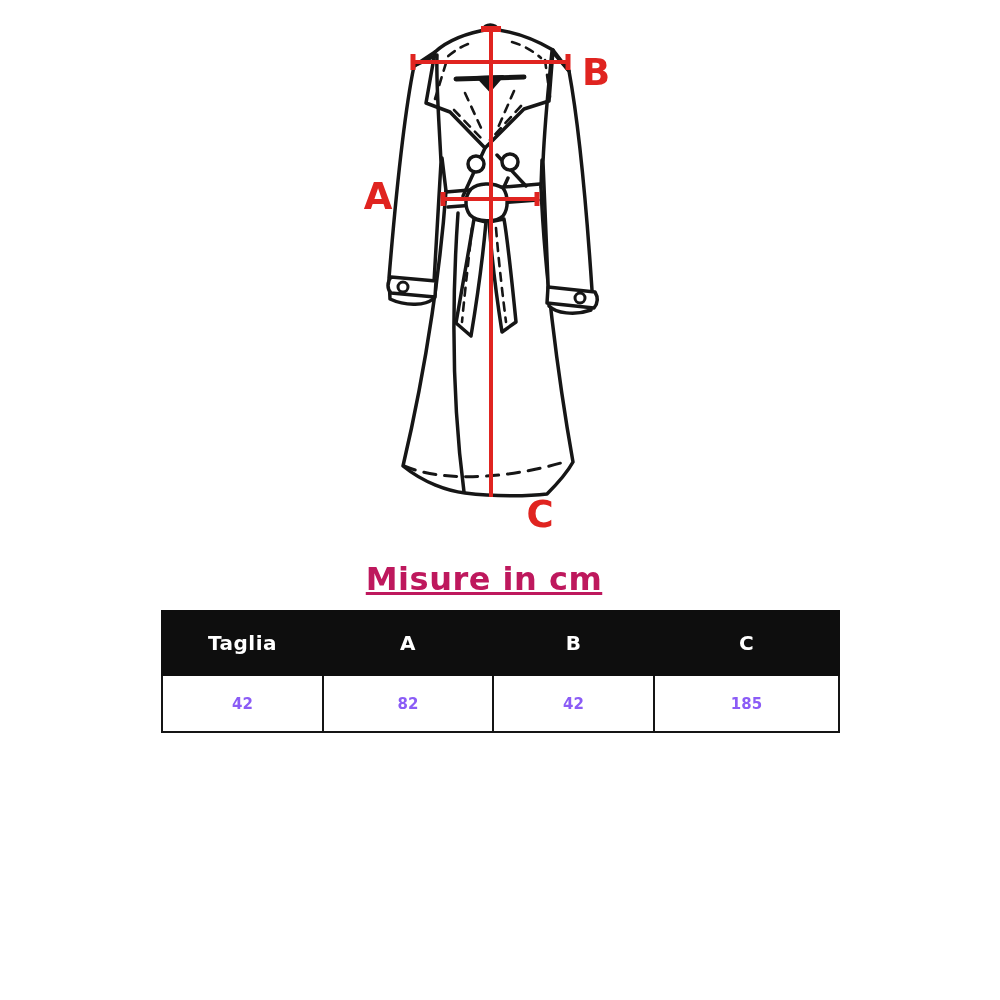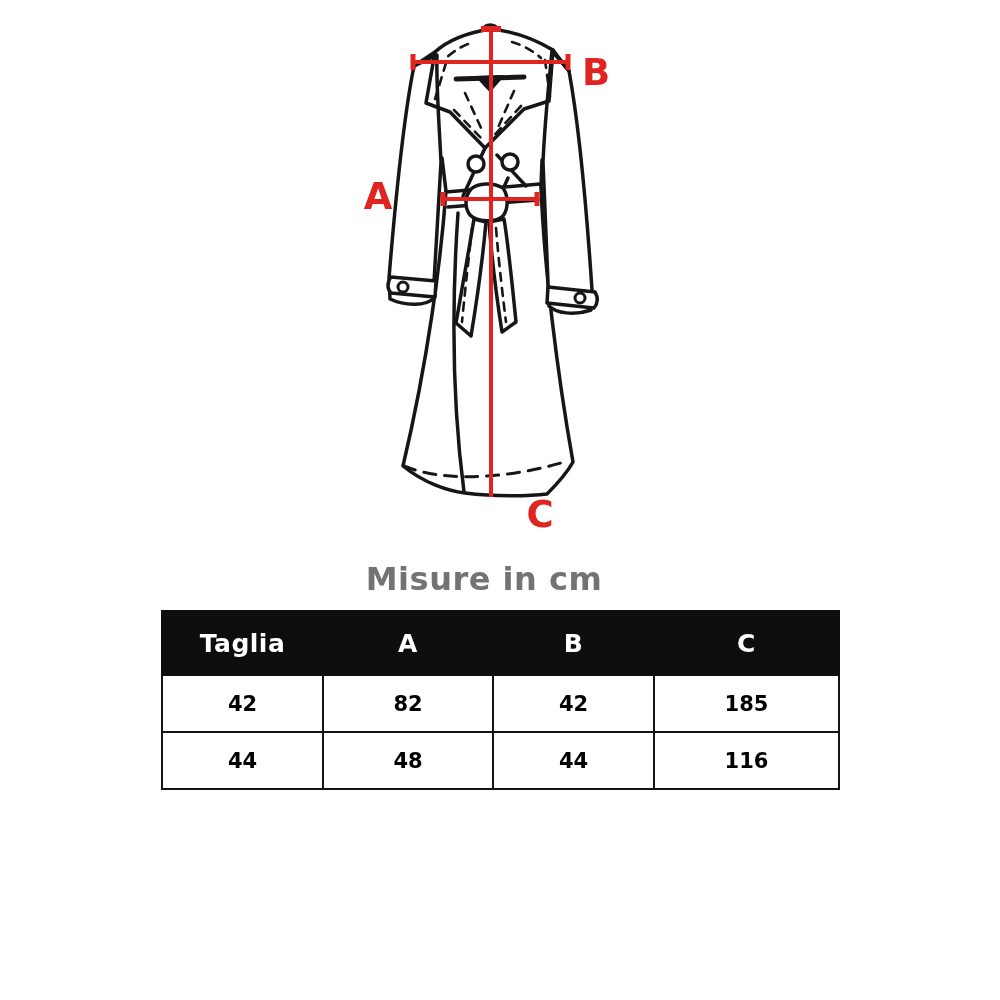--- a/index.html
+++ b/index.html
@@ -3,31 +3,31 @@
 <meta charset="utf-8">
 <style>
   * { margin:0; padding:0; box-sizing:border-box; }
   html,body { width:1000px; height:1000px; background:#ffffff;
     font-family:"DejaVu Sans","Liberation Sans",sans-serif; position:relative; overflow:hidden; }
 
   .diagram-wrap { position:absolute; left:0; top:0; width:1000px; height:560px; }
   .diagram-wrap svg { display:block; width:1000px; height:560px; }
 
   .chart-title { position:absolute; left:0; top:560px; width:968px; height:44px;
-    text-align:center; font-size:32px; font-weight:bold; color:#737373; letter-spacing:0.5px; }
+    text-align:center; font-size:32px; font-weight:bold; color:#be185d; letter-spacing:0.5px;text-decoration:underline; }
 
   table.size-table { position:absolute; left:161px; top:610px; width:677px;
     border-collapse:collapse; table-layout:fixed; }
   table.size-table th, table.size-table td {
     border:2px solid #151515; text-align:center; vertical-align:middle; }
   table.size-table thead th { background:#0e0e0e; color:#ffffff;
-    height:64px; font-size:25px; font-weight:bold; letter-spacing:0.5px; border-color:#0e0e0e; }
+    height:64px; font-size:20px; font-weight:bold; letter-spacing:0.5px; border-color:#0e0e0e; }
   table.size-table thead { border:2px solid #151515; }
-  table.size-table tbody td { background:#ffffff; color:#000000;
-    height:57px; font-size:21px; font-weight:bold; }
+  table.size-table tbody td { background:#ffffff; color:#8b5cf6;
+    height:57px; font-size:15px; font-weight:bold; }
 
   .col-taglia { width:161px; } .col-a { width:170px; } .col-b { width:161px; } .col-c { width:185px; }
 </style>
 </head>
 <body>
 
 <div class="diagram-wrap">
 <svg viewBox="0 0 1000 560" xmlns="http://www.w3.org/2000/svg">
   <g fill="none" stroke="#161616" stroke-width="3.5" stroke-linecap="round" stroke-linejoin="round">
 
@@ -117,20 +117,14 @@
       <th>C</th>
     </tr>
   </thead>
   <tbody>
     <tr>
       <td>42</td>
       <td>82</td>
       <td>42</td>
       <td>185</td>
     </tr>
-    <tr>
-      <td>44</td>
-      <td>48</td>
-      <td>44</td>
-      <td>116</td>
-    </tr>
   </tbody>
 </table>
 
 </body></html>

